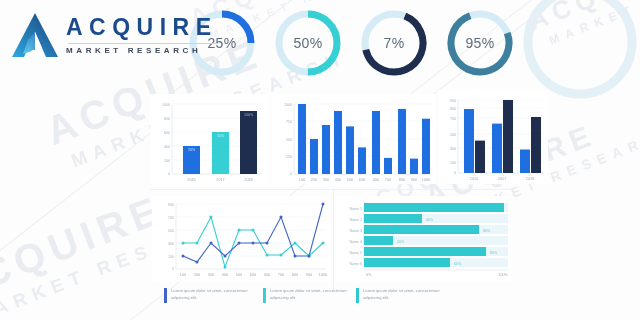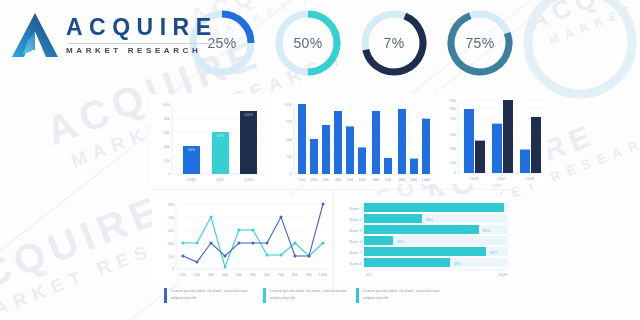--- a/index.html
+++ b/index.html
@@ -141,21 +141,21 @@
         <circle cx="36" cy="36" r="29" fill="none" stroke="#d5ebf5" stroke-width="7"></circle>
         <circle cx="36" cy="36" r="29" fill="none" stroke="#1f2d4e" stroke-width="7" stroke-dasharray="118.5 63.7" transform="rotate(-68 36 36)" stroke-linecap="butt"></circle>
       </svg>
       <div class="pct">7%</div>
     </div>
     <div class="donut">
       <svg viewBox="0 0 72 72" width="72" height="72">
         <circle cx="36" cy="36" r="29" fill="none" stroke="#d5ebf5" stroke-width="7"></circle>
         <circle cx="36" cy="36" r="29" fill="none" stroke="#3f7f9e" stroke-width="7" stroke-dasharray="136.6 45.5" transform="rotate(-20 36 36)" stroke-linecap="butt"></circle>
       </svg>
-      <div class="pct">75%</div>
+      <div class="pct">95%</div>
     </div>
   </div>
 
   <div class="card" style="left:150px;top:94px;width:118px;height:90px;">
     <svg viewBox="0 0 118 90" width="118" height="90">
 
       <line class="grid" x1="22" y1="10" x2="112" y2="10"></line>
       <line class="grid" x1="22" y1="24" x2="112" y2="24"></line>
       <line class="grid" x1="22" y1="38" x2="112" y2="38"></line>
       <line class="grid" x1="22" y1="52" x2="112" y2="52"></line>

